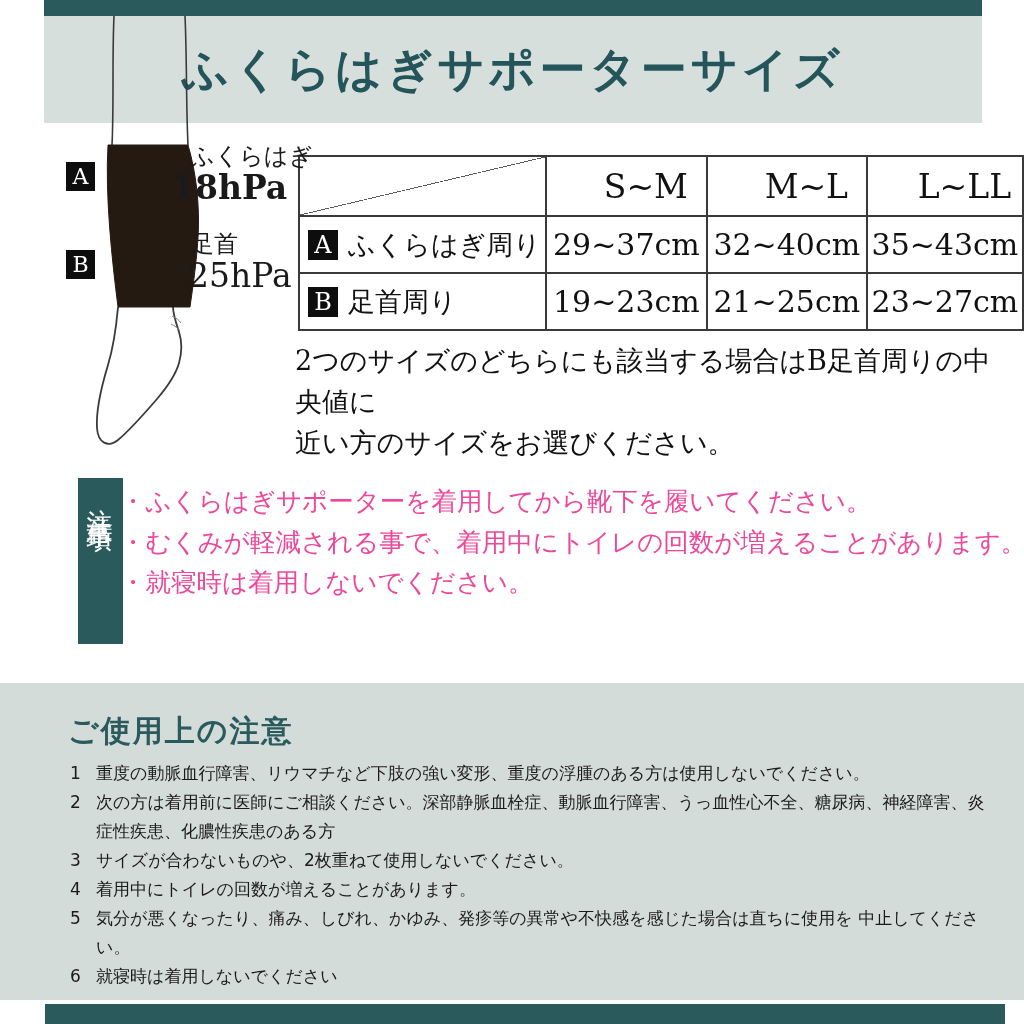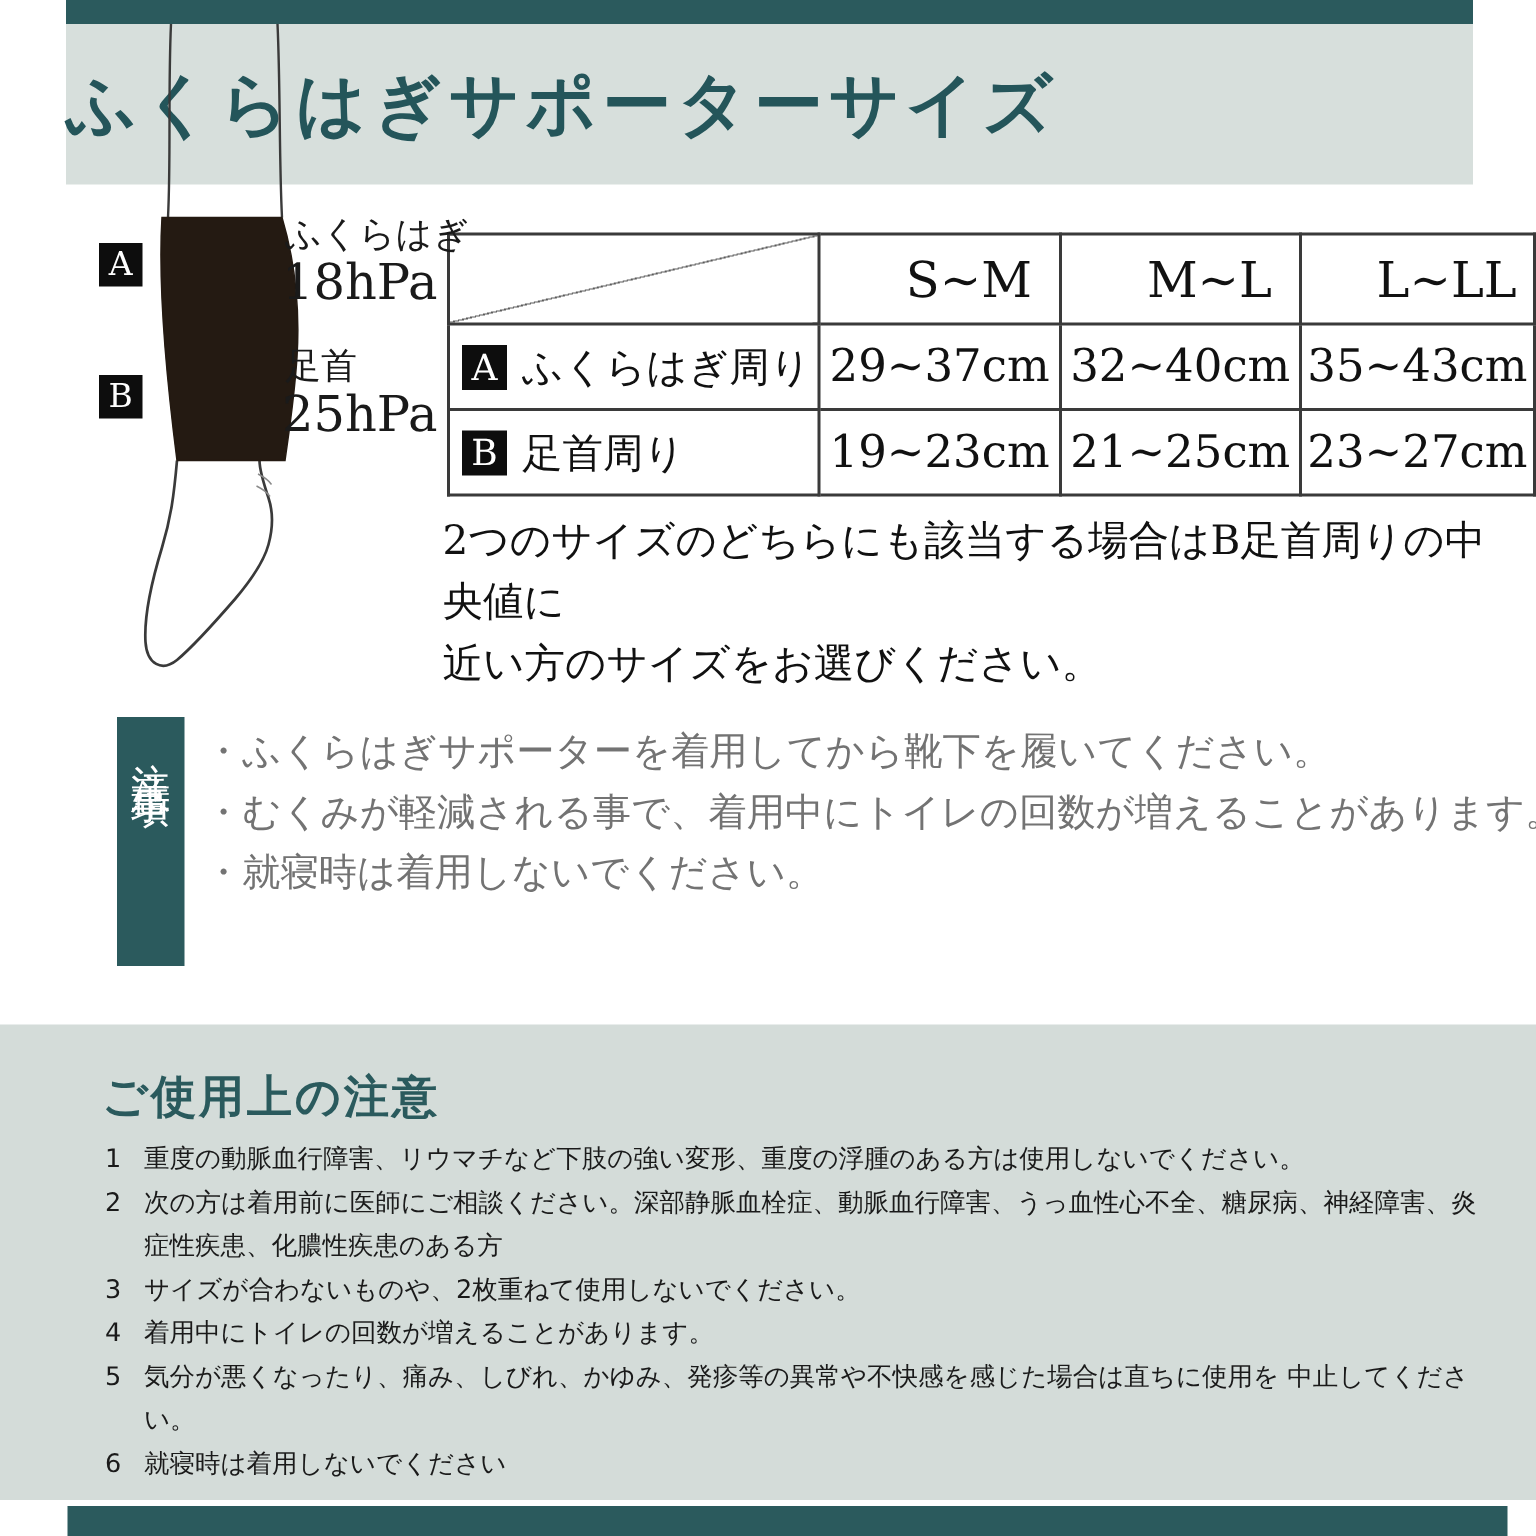--- a/index.html
+++ b/index.html
@@ -8,36 +8,36 @@
     font-family:"DejaVu Serif","Liberation Serif",serif;color:#111;
     overflow:hidden;
   }
   .abs{position:absolute;}
   
   .top-bar{left:44px;top:0;width:938px;height:16px;background:#2b5a5d;}
   .bottom-bar{left:45px;top:1004px;width:960px;height:20px;background:#2b5a5d;}
   
   .header-band{left:44px;top:16px;width:938px;height:107px;background:#d7dfdc;}
   .header-title{
-    width:100%;line-height:107px;font-size:46px;font-weight:700;
+    width:100%;text-align:center;line-height:107px;font-size:46px;font-weight:700;
     color:#24555a;letter-spacing:4px;
   }
   
   .leg-svg{left:60px;top:0;width:240px;height:470px;z-index:2;}
   
   .marker{
     width:29px;height:29px;background:#0d0d0d;color:#fff;display:flex;
     align-items:center;justify-content:center;font-size:22px;z-index:3;
   }
   .marker-a{left:66px;top:162px;}
   .marker-b{left:66px;top:250px;}
   .press-label{font-size:24px;color:#1a1a1a;z-index:3;}
   .press-value{font-size:33px;color:#1a1a1a;z-index:3;}
   .calf-label{left:190px;top:140px;}
-  .calf-value{left:188px;top:168px;}
+  .calf-value{left:172px;top:168px;font-weight:bold;}
   .ankle-label{left:190px;top:228px;}
   .ankle-value{left:188px;top:256px;}
   
   .size-table{left:298px;top:155px;border-collapse:collapse;table-layout:fixed;z-index:2;}
   .size-table td{border:2px solid #3a3a3a;text-align:center;padding:0;background:#fff;}
   .size-table .c0{width:219px;}
   .size-table .c1{width:157px;}
   .size-table .c2{width:154px;}
   .size-table .c3{width:138px;}
   .size-table tr.hdr td{height:58px;font-size:33px;padding-left:39px;}
@@ -56,21 +56,21 @@
   .table-note{left:295px;top:340px;width:700px;font-size:27px;line-height:41px;color:#111;}
   
   .caution-box{
     left:78px;top:478px;width:45px;height:166px;background:#2b5a5d;
     display:flex;align-items:flex-start;justify-content:center;padding-top:10px;box-sizing:border-box;
   }
   .caution-box span{
     writing-mode:vertical-rl;text-orientation:upright;color:#fff;
     font-size:26px;letter-spacing:7px;
   }
-  .caution-list{left:136px;top:481px;width:880px;font-size:25.5px;line-height:40.5px;color:#737373;}
+  .caution-list{left:120px;top:481px;width:880px;font-size:25.5px;line-height:40.5px;color:#ec4899;}
   .caution-list div{white-space:nowrap;}
   
   .usage-section{left:0;top:683px;width:1024px;height:317px;background:#d4dcd9;}
   .usage-title{position:absolute;left:68px;top:28px;font-size:30px;font-weight:700;color:#2a5a5d;letter-spacing:2px;}
   .usage-list{
     position:absolute;left:70px;top:76px;width:915px;
     font-family:"DejaVu Sans","Liberation Sans",sans-serif;font-size:17px;line-height:29px;color:#1a1a1a;
   }
   .usage-item{display:flex;}
   .usage-item .num{flex:0 0 26px;}

